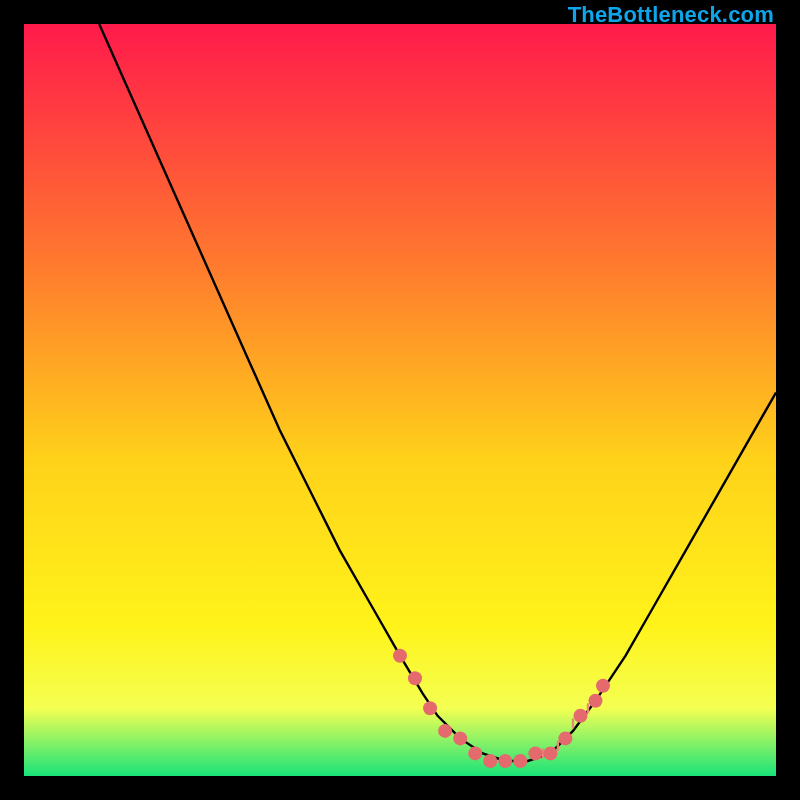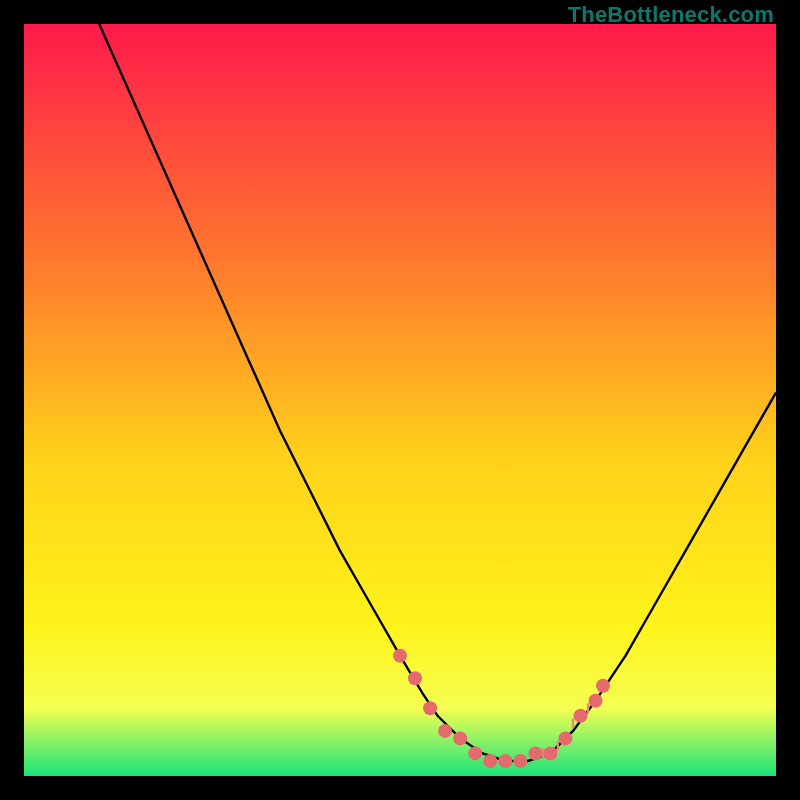--- a/index.html
+++ b/index.html
@@ -25,21 +25,21 @@
     width: 752px;
     height: 752px;
   }
   .watermark {
     position: absolute;
     top: 2px;
     right: 26px;
     font-family: Arial, Helvetica, sans-serif;
     font-size: 22px;
     font-weight: 600;
-    color: #0f766e;
+    color: #0ea5e9;
     letter-spacing: 0.2px;
   }
 </style>
 </head>
 <body>
 
 <div class="frame">
   <svg class="plot" viewBox="0 0 752 752" preserveAspectRatio="none">
     <defs>
       <linearGradient id="bg-grad" x1="0" y1="0" x2="0" y2="1">

